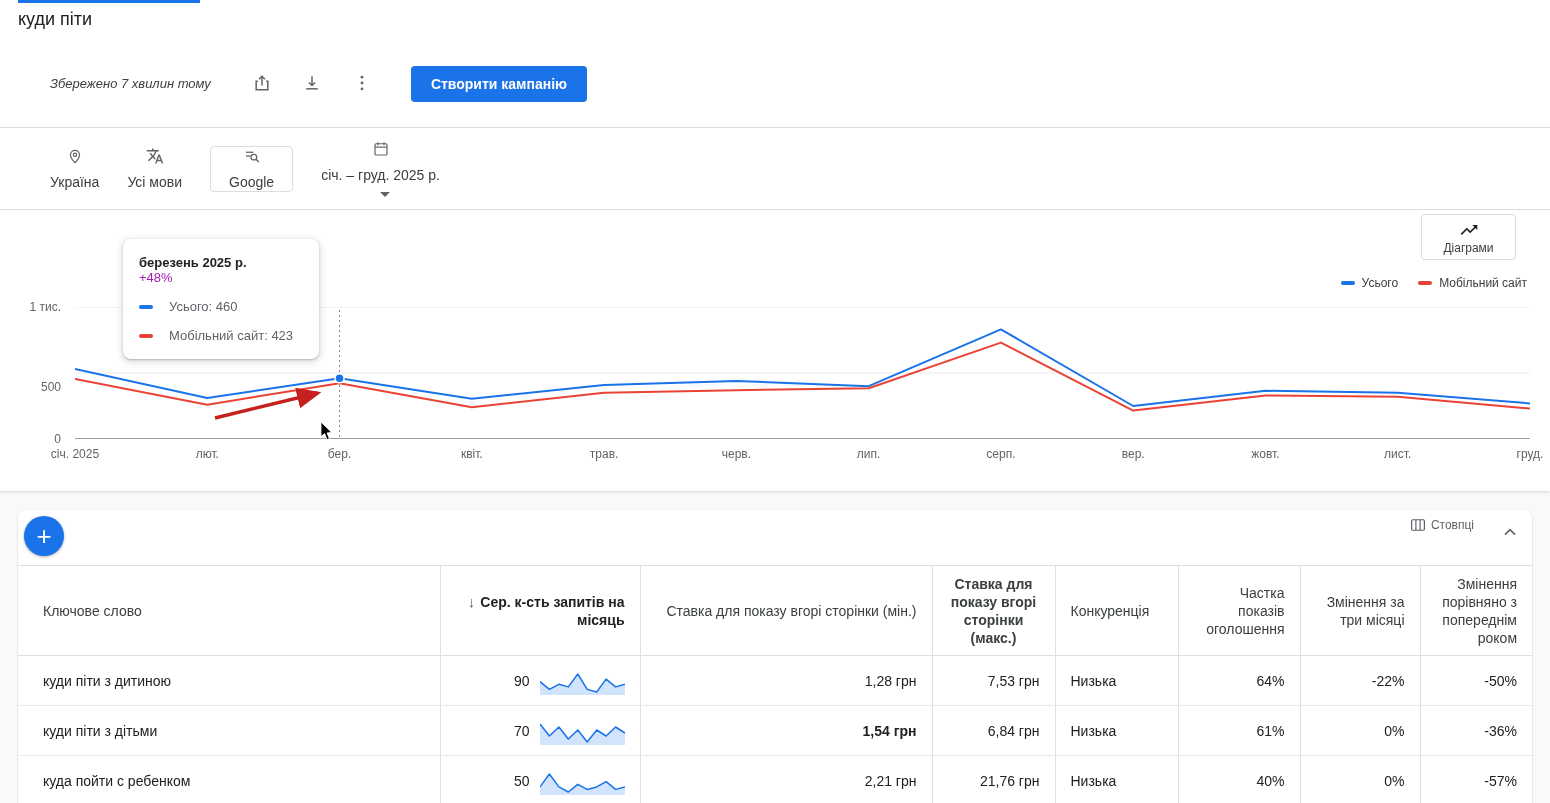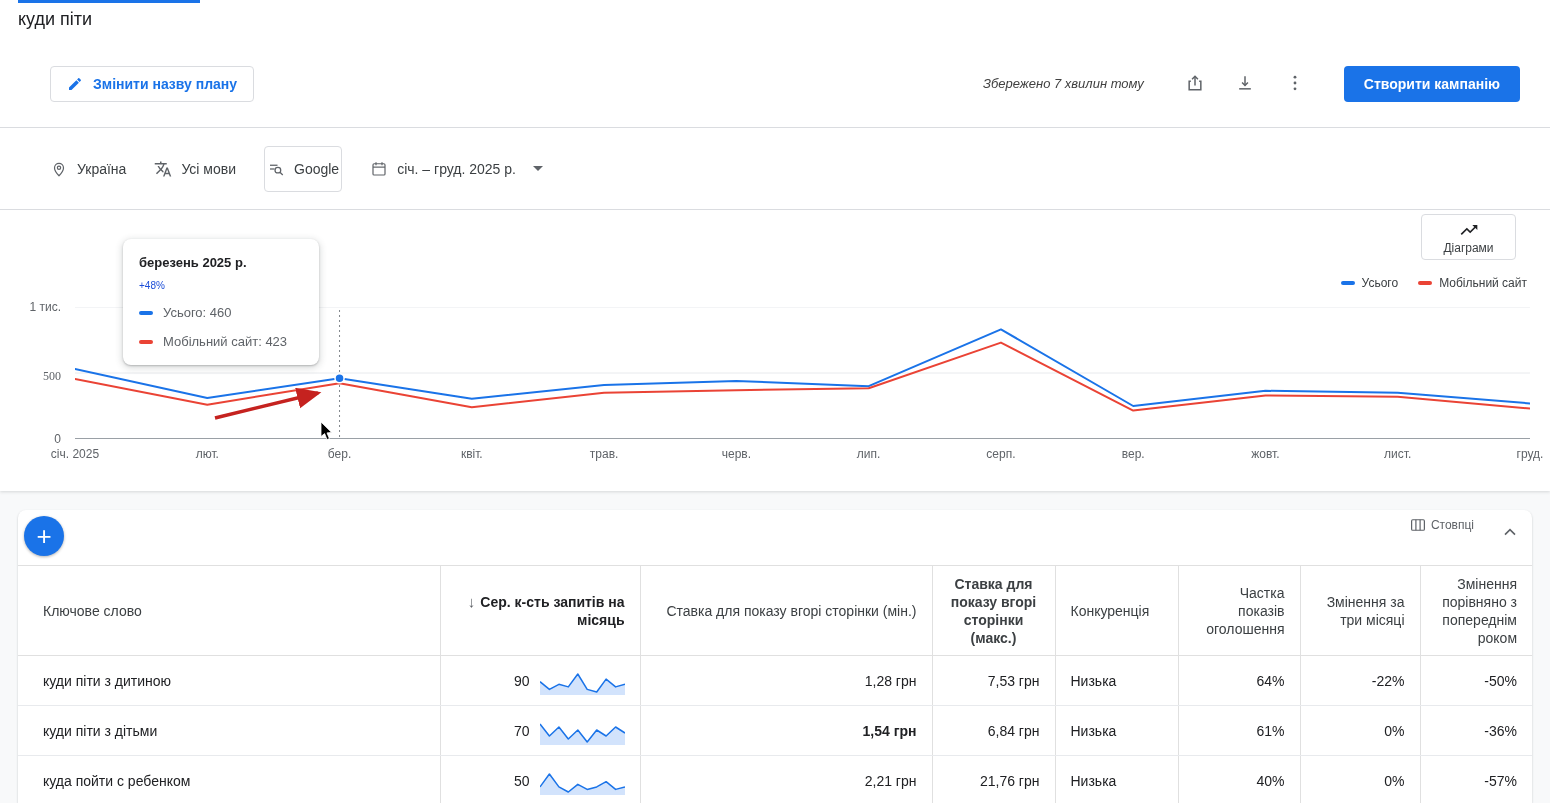--- a/index.html
+++ b/index.html
@@ -23,51 +23,51 @@
   .header-actions { display:flex; align-items:center; gap:24px; }
   .saved-status { color:#404040; font-style:italic; font-size:13px; margin-right:14px; white-space:nowrap; }
   .icon-btn { background:none; border:none; width:26px; height:26px; padding:2px; cursor:pointer; }
   .create-btn { background:#1a73e8; color:#fff; border:none; border-radius:4px; height:36px; padding:0 20px;
     font-size:14px; font-weight:700; font-family:inherit; cursor:pointer; margin-left:12px; white-space:nowrap; }
 
   .divider { height:1px; background:#dadce0; }
 
   .filter-row { height:81px; display:flex; align-items:center; padding-left:50px; gap:28px; }
   .filter-item { display:flex; align-items:center; gap:9px; background:none; border:none; font-family:inherit;
-    font-size:14px; color:#3c4043; cursor:pointer; white-space:nowrap; }
-  .network-select { border:1px solid #dadce0; border-radius:4px; height:46px; padding:0 2px; }
+    font-size:14px; color:#3c4043; cursor:pointer; white-space:nowrap;flex-direction:column; }
+  .network-select { border:1px solid #dadce0; border-radius:4px; height:46px; padding:0 18px; }
   .caret { width:0; height:0; border-left:5px solid transparent; border-right:5px solid transparent;
     border-top:5px solid #5f6368; margin-left:8px; }
 
   .chart-section { position:relative; height:281px; background:#fff; }
   .charts-toggle { position:absolute; top:4px; right:34px; width:95px; height:46px; background:#fff;
     border:1px solid #dadce0; border-radius:4px; display:flex; flex-direction:column; align-items:center;
     justify-content:center; gap:1px; font-size:12px; color:#3c4043; font-family:inherit; cursor:pointer; }
   .legend { position:absolute; top:66px; right:23px; display:flex; gap:20px; align-items:center;
     font-size:12px; color:#3c4043; }
   .legend-item { display:flex; align-items:center; gap:7px; cursor:pointer; }
   .dash { width:14px; height:4px; border-radius:2px; display:inline-block; flex:0 0 auto; }
   .dash-blue { background:#1a73e8; }
   .dash-red  { background:#ea4335; }
 
   .y-axis { position:absolute; left:0; top:97px; width:68px; height:132px; }
   .y-label { position:absolute; right:7px; font-size:12px; color:#5f6368; white-space:nowrap; }
-  .yl-0 { top:-7px; } .yl-1 { top:62px;font-family:Liberation Serif, serif; } .yl-2 { top:125px; }
+  .yl-0 { top:-7px; } .yl-1 { top:73px; } .yl-2 { top:125px; }
 
   .plot { position:absolute; left:75px; right:20px; top:97px; height:132px; border-bottom:1px solid #9aa0a6; }
   #chart-svg { width:100%; height:132px; display:block; }
 
   .x-labels { position:absolute; left:75px; right:20px; top:237px; height:16px; font-size:12px; color:#5f6368; }
   .x-tick { position:absolute; transform:translateX(-50%); white-space:nowrap; top:0; }
 
   .tooltip { position:absolute; left:123px; top:29px; width:196px; background:#fff; border-radius:8px;
     box-shadow:0 1px 2px rgba(60,64,67,.3), 0 2px 6px 2px rgba(60,64,67,.15); padding:16px; z-index:5; }
   .tooltip-title { font-size:13px; font-weight:700; color:#202124; }
-  .tooltip-change { font-size:10px; color:#1d4ed8; margin-top:10px; }
-  .tooltip-item { display:flex; align-items:center; gap:10px; margin-top:14px; font-size:13px; color:#5f6368; white-space:nowrap; }
+  .tooltip-change { font-size:13px; color:#a21caf; }
+  .tooltip-item { display:flex; align-items:center; gap:16px; margin-top:14px; font-size:13px; color:#5f6368; white-space:nowrap; }
 
   .annotation-svg { position:absolute; inset:0; width:100%; height:100%; pointer-events:none; z-index:4; }
   .cursor { position:absolute; left:320px; top:212px; z-index:6; }
 
   .table-card { position:absolute; left:18px; top:510px; width:1514px; height:293px; background:#fff;
     border-radius:8px 8px 0 0; box-shadow:0 1px 2px rgba(60,64,67,.3); overflow:hidden; z-index:2; }
   .table-toolbar { position:relative; height:55px; }
   .fab { position:absolute; left:6px; top:6px; width:40px; height:40px; border-radius:50%; background:#1a73e8;
     color:#fff; font-size:26px; line-height:1; border:none; box-shadow:0 1px 3px rgba(0,0,0,.3);
     display:flex; align-items:center; justify-content:center; cursor:pointer; font-family:inherit; }
@@ -90,26 +90,20 @@
 <body>
 
 <div class="top-card">
 
   <div class="tab-area">
     <div class="tab-indicator"></div>
     <div class="page-title">куди піти</div>
   </div>
 
   <div class="header-row">
-    <button class="rename-btn">
-      <svg width="16" height="16" viewBox="0 0 24 24" fill="#1a73e8">
-          <path d="M3 17.25V21h3.75L17.81 9.94l-3.75-3.75L3 17.25zM20.71 7.04c.39-.39.39-1.02 0-1.41l-2.34-2.34c-.39-.39-1.02-.39-1.41 0l-1.83 1.83 3.75 3.75 1.83-1.83z"></path>
-        </svg>
-      <span>Змінити назву плану</span>
-    </button>
     <div class="header-actions">
       <span class="saved-status">Збережено 7 хвилин тому</span>
       <button class="icon-btn">
         <svg width="20" height="20" viewBox="0 0 24 24" fill="none" stroke="#5f6368" stroke-width="1.8">
             <path d="M12 15V4"></path>
             <path d="M8.5 7.5 12 4l3.5 3.5"></path>
             <path d="M7 10H5v10h14V10h-2"></path>
           </svg>
       </button>
       <button class="icon-btn">

